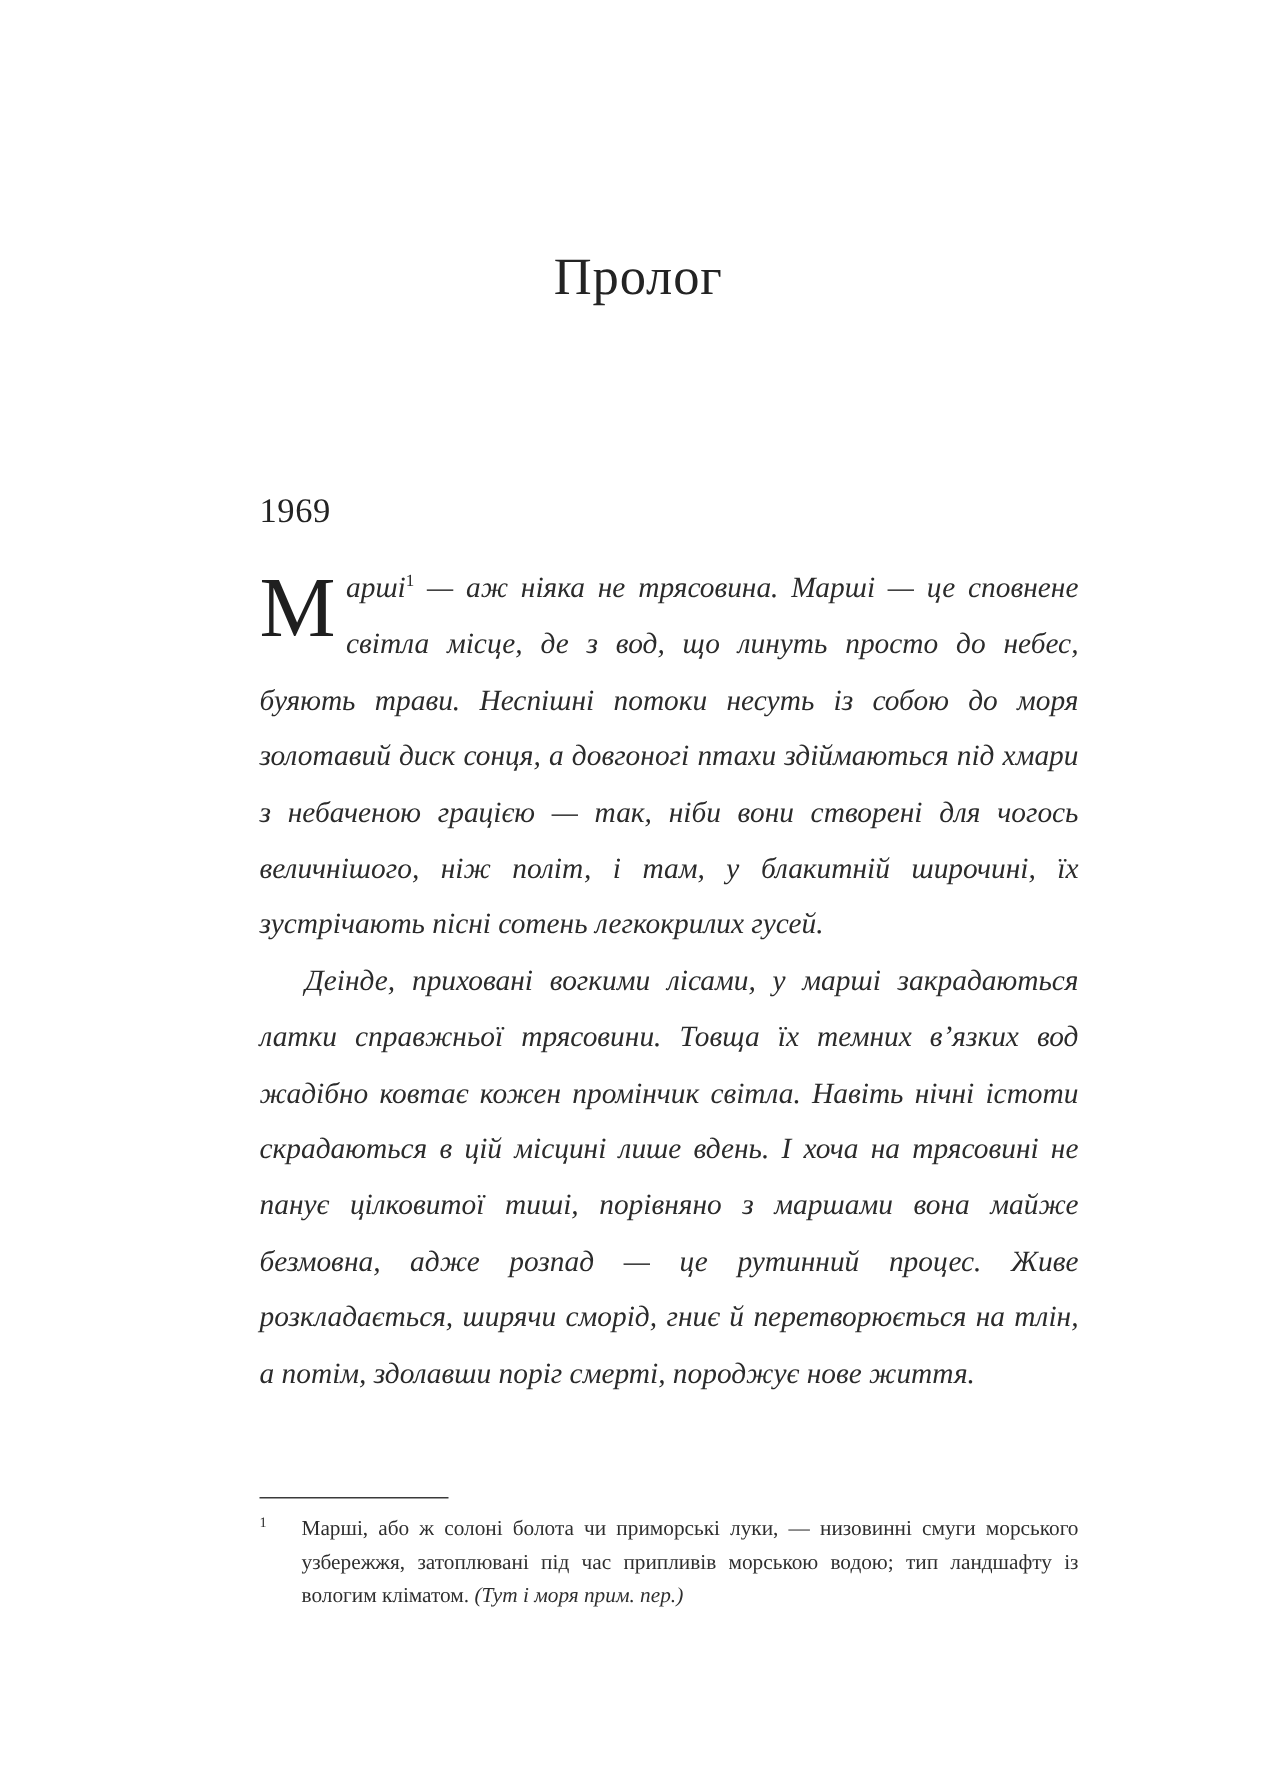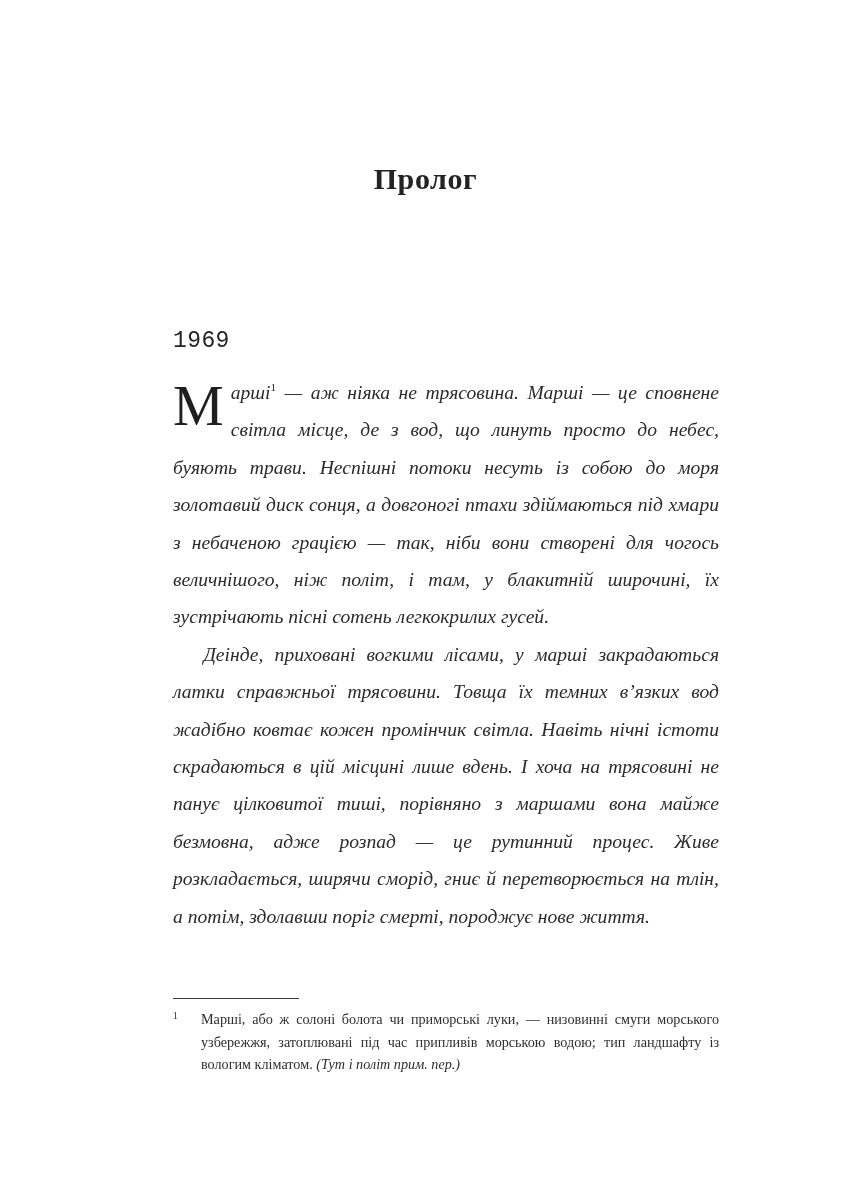--- a/index.html
+++ b/index.html
@@ -20,36 +20,35 @@
     -webkit-font-smoothing: antialiased;
   }
 
   
   .chapter-title {
     position: absolute;
     top: 142px;
     left: 0;
     width: 851px;
     text-align: center;
-    font-size: 30px;
-    font-weight: 700;
+    font-size: 35px;
+    font-weight: 400;
     letter-spacing: 0.6px;
     color: #232323;
   }
 
   
   .year {
     position: absolute;
     top: 328px;
     left: 173px;
     font-size: 23px;
     font-weight: 400;
     letter-spacing: 0.4px;
     color: #232323;
-    font-family: Liberation Mono, monospace;
   }
 
   
   .body-block {
     position: absolute;
     top: 374px;
     left: 173px;
     width: 546px;
     font-size: 19.6px;
     line-height: 37.4px;
@@ -138,17 +137,17 @@
     <p class="first"><span class="dropcap">М</span><span>арші</span><sup class="fn-ref">1</sup><span> — аж ніяка не трясовина. Марші — це сповнене світла місце, де з вод, що линуть просто до небес, буяють трави. Неспішні потоки несуть із собою до моря золотавий диск сонця, а довгоногі птахи здіймаються під хмари з небаченою грацією — так, ніби вони створені для чогось величнішого, ніж політ, і там, у блакитній широчині, їх зустрічають пісні сотень легкокрилих гусей.</span></p>
 
     <p>Деінде, приховані вогкими лісами, у марші закрадаються латки справжньої трясовини. Товща їх темних в’язких вод жадібно ковтає кожен промінчик світла. Навіть нічні істоти скрадаються в цій місцині лише вдень. І хоча на трясовині не панує цілковитої тиші, порівняно з маршами вона майже безмовна, адже розпад — це рутинний процес. Живе розкладається, ширячи сморід, гниє й перетворюється на тлін, а потім, здолавши поріг смерті, породжує нове життя.</p>
 
 
   </div>
 
   <div class="footnote">
     <div class="footnote-rule"></div>
     <div class="footnote-body">
-      <span class="footnote-marker">1</span><span>Марші, або ж солоні болота чи приморські луки, — низовинні смуги морського узбережжя, затоплювані під час припливів морською водою; тип ландшафту із вологим кліматом. </span><span class="footnote-note">(Тут і політ прим. пер.)</span>
+      <span class="footnote-marker">1</span><span>Марші, або ж солоні болота чи приморські луки, — низовинні смуги морського узбережжя, затоплювані під час припливів морською водою; тип ландшафту із вологим кліматом. </span><span class="footnote-note">(Тут і моря прим. пер.)</span>
     </div>
   </div>
 
 </div>
 
 </body></html>

